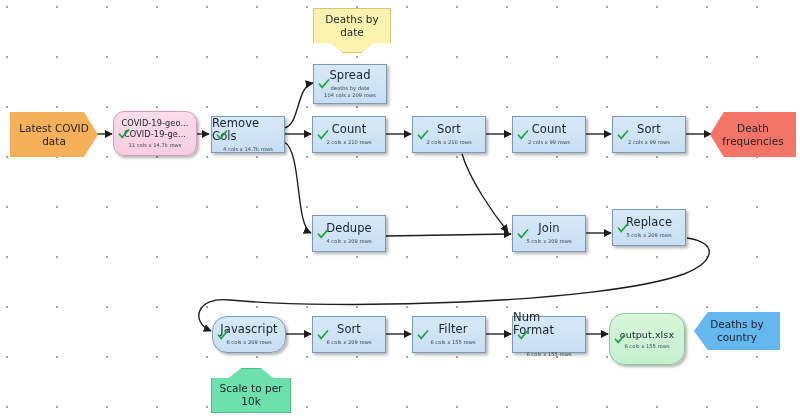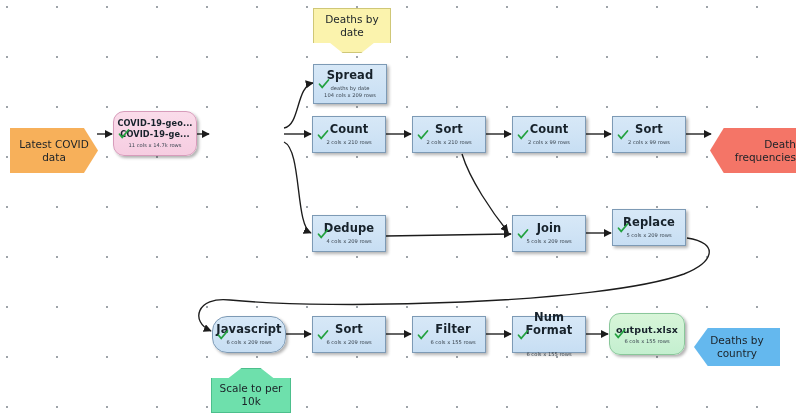--- a/index.html
+++ b/index.html
@@ -34,23 +34,22 @@
     display: flex;
     flex-direction: column;
     align-items: center;
     justify-content: center;
     background: linear-gradient(180deg, #d7e8f7 0%, #cfe3f5 55%, #c7def3 100%);
   }
   .node .title {
     font-size: 11.5px;
     color: #17222b;
     line-height: 13px;
-    text-align: center;
+    text-align: left;
     letter-spacing: .1px;
-    font-weight: bold;
   }
   .node .sub {
     font-size: 5.2px;
     color: #3a4550;
     line-height: 7px;
     text-align: center;
     margin-top: 3px;
     white-space: nowrap;
   }
   .node .sub2 {
@@ -89,21 +88,20 @@
     position: absolute;
     box-sizing: border-box;
     display: flex;
     align-items: center;
     justify-content: center;
     text-align: center;
     font-size: 10.5px;
     line-height: 13px;
     color: #1b2228;
     filter: drop-shadow(2px 2px 2px rgba(0,0,0,0.32));
-    margin-top: 16px;
   }
   .chev-right {
     clip-path: polygon(0 0, 84% 0, 100% 50%, 84% 100%, 0 100%);
   }
   .chev-left {
     clip-path: polygon(16% 0, 100% 0, 100% 100%, 16% 100%, 0 50%);
   }
   .chev-orange { background: #f7b05a; }
   .chev-red    { background: #f47567; }
   .chev-blue   { background: #64b8ee; }
@@ -180,37 +178,44 @@
       <path d="M 386 334 L 411 334"></path>
 
       <path d="M 486 334 L 511 334"></path>
 
       <path d="M 586 334 L 608 334"></path>
     </g>
   </svg>
 
   <div class="chev chev-right chev-orange" style="left:10px; top:112px; width:88px; height:45px;">Latest COVID data</div>
 
-  <div class="chev chev-left chev-red" style="left:710px; top:112px; width:86px; height:45px;text-align:right;">Death frequencies</div>
+  <div class="chev chev-left chev-red" style="left:710px; top:112px; width:86px; height:45px;">Death frequencies</div>
 
   <div class="chev chev-left chev-blue" style="left:694px; top:312px; width:86px; height:38px;">Deaths by country</div>
 
   <div class="note note-yellow note-pad" style="left:313px; top:8px; width:78px; height:45px;">Deaths by date</div>
 
   <div class="note note-green note-pad-top" style="left:211px; top:368px; width:80px; height:45px;">Scale to per 10k</div>
 
   <div class="node filenode file-pink" style="left:113px; top:111px; width:84px; height:45px;">
     <svg class="check" viewBox="0 0 12 12">
       <path d="M1.5 6.2 L4.2 9.4 L10.5 2.0" fill="none" stroke="#22a13f" stroke-width="1.7" stroke-linecap="round"></path>
     </svg>
     <div class="title">COVID-19-geo...</div>
     <div class="title">COVID-19-ge...</div>
     <div class="sub">11 cols x 14.7k rows</div>
   </div>
 
+  <div class="node" style="left:211px; top:116px; width:74px; height:37px;">
+    <svg class="check" viewBox="0 0 12 12">
+      <path d="M1.5 6.2 L4.2 9.4 L10.5 2.0" fill="none" stroke="#22a13f" stroke-width="1.7" stroke-linecap="round"></path>
+    </svg>
+    <div class="title">Remove Cols</div>
+    <div class="sub">4 cols x 14.7k rows</div>
+  </div>
 
   <div class="node" style="left:313px; top:64px; width:74px; height:40px;">
     <svg class="check" viewBox="0 0 12 12">
       <path d="M1.5 6.2 L4.2 9.4 L10.5 2.0" fill="none" stroke="#22a13f" stroke-width="1.7" stroke-linecap="round"></path>
     </svg>
     <div class="title">Spread</div>
     <div class="sub">deaths by date</div>
     <div class="sub2">104 cols x 209 rows</div>
   </div>
 
@@ -295,21 +300,21 @@
   </div>
 
   <div class="node" style="left:512px; top:316px; width:74px; height:37px;gap:11px;">
     <svg class="check" viewBox="0 0 12 12">
       <path d="M1.5 6.2 L4.2 9.4 L10.5 2.0" fill="none" stroke="#22a13f" stroke-width="1.7" stroke-linecap="round"></path>
     </svg>
     <div class="title">Num Format</div>
     <div class="sub">6 cols x 155 rows</div>
   </div>
 
-  <div class="node filenode file-green" style="left:609px; top:313px; width:76px; height:42px;">
+  <div class="node filenode file-green" style="left:609px; top:313px; width:76px; height:52px;border-radius:15px;">
     <svg class="check" viewBox="0 0 12 12">
       <path d="M1.5 6.2 L4.2 9.4 L10.5 2.0" fill="none" stroke="#22a13f" stroke-width="1.7" stroke-linecap="round"></path>
     </svg>
     <div class="title">output.xlsx</div>
     <div class="sub">6 cols x 155 rows</div>
   </div>
 
 </div>
 
 </body></html>

